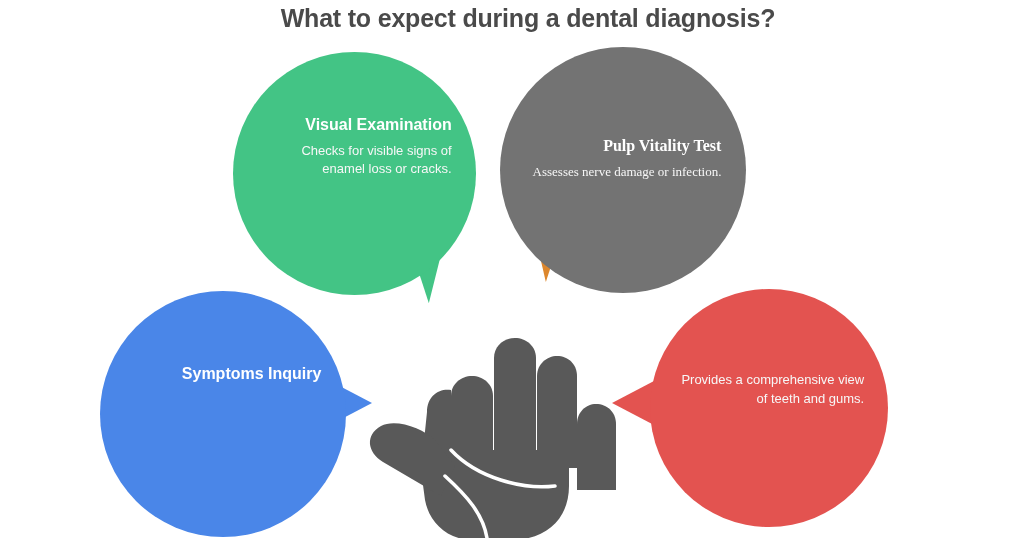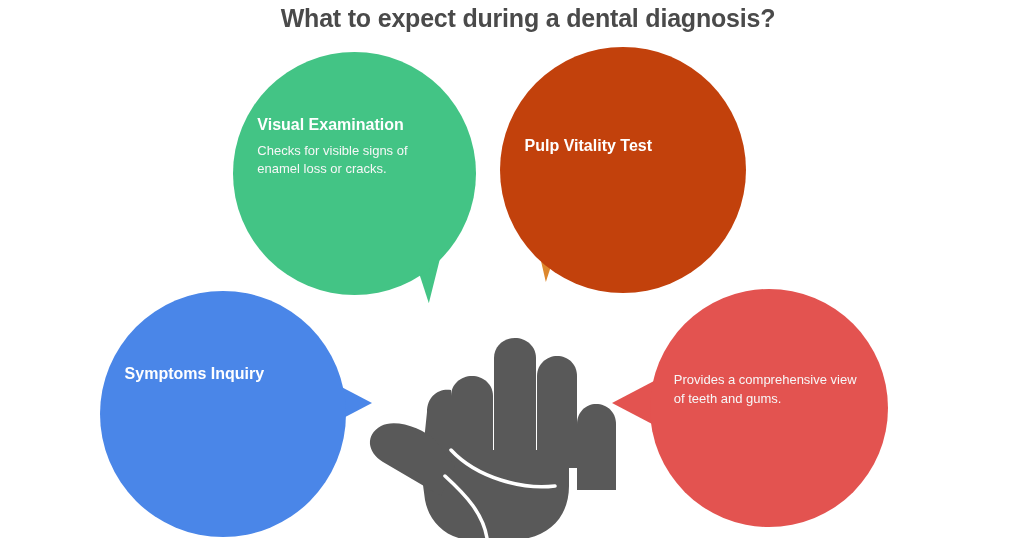--- a/index.html
+++ b/index.html
@@ -35,21 +35,21 @@
   
   .bubble {
     position: absolute;
     border-radius: 50%;
     box-sizing: border-box;
     display: flex;
     flex-direction: column;
     align-items: center;
     justify-content: flex-start;
     color: #ffffff;
-    text-align: left;
+    text-align: right;
   }
   .bubble-title {
     font-size: 16px;
     font-weight: bold;
     line-height: 1.35;
     color: #ffffff;
   }
   .bubble-desc {
     font-size: 13px;
     font-weight: normal;
@@ -82,22 +82,23 @@
     border-bottom: 48px solid transparent;
     transform: rotate(-18deg);
   }
 
   
   #bubble-pulp-vitality-test {
     left: 500px;
     top: 47px;
     width: 246px;
     height: 246px;
-    background: #c2410c;
+    background: #737373;
     padding-top: 88px;
+    font-family: Liberation Serif, serif;
   }
   #tail-pulp-vitality-test {
     left: 520px;
     top: 218px;
     border-right: 30px solid #dd872d;
     border-left: 6px solid transparent;
     border-top: 10px solid transparent;
     border-bottom: 50px solid transparent;
     transform: rotate(18deg);
   }
@@ -158,20 +159,21 @@
 
   <div class="tail" id="tail-visual-examination"></div>
   <div class="bubble" id="bubble-visual-examination">
     <div class="bubble-title">Visual Examination</div>
     <div class="bubble-desc">Checks for visible signs of enamel loss or cracks.</div>
   </div>
 
   <div class="tail" id="tail-pulp-vitality-test"></div>
   <div class="bubble" id="bubble-pulp-vitality-test">
     <div class="bubble-title">Pulp Vitality Test</div>
+    <div class="bubble-desc">Assesses nerve damage or infection.</div>
   </div>
 
   <div class="tail" id="tail-symptoms-inquiry"></div>
   <div class="bubble" id="bubble-symptoms-inquiry">
     <div class="bubble-title">Symptoms Inquiry</div>
   </div>
 
   <div class="tail" id="tail-x-rays"></div>
   <div class="bubble" id="bubble-x-rays">
     <div class="bubble-desc">Provides a comprehensive view of teeth and gums.</div>

